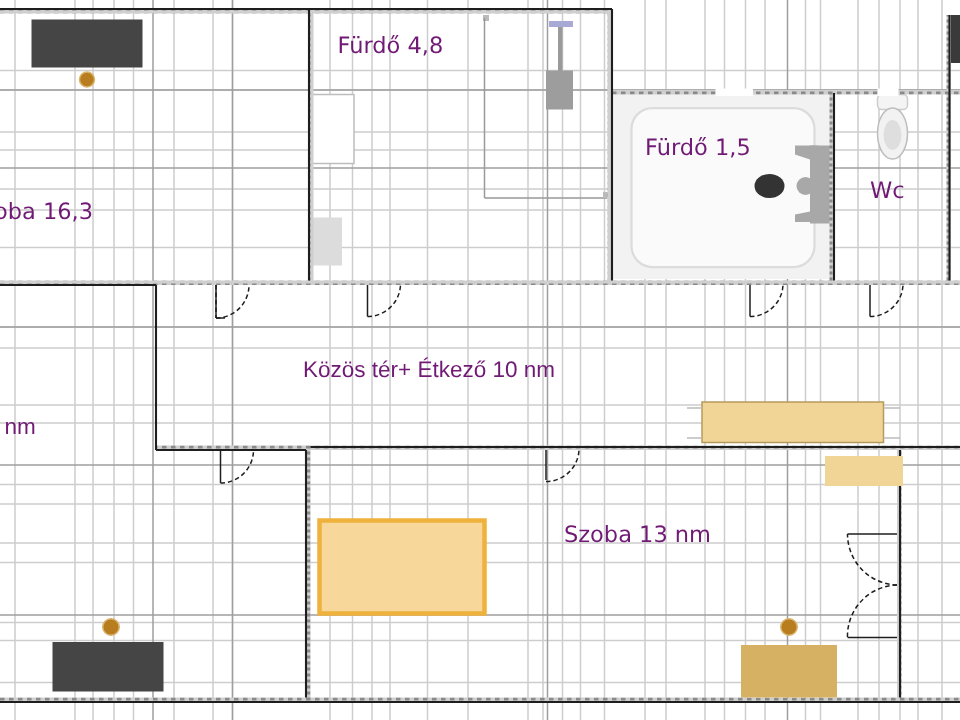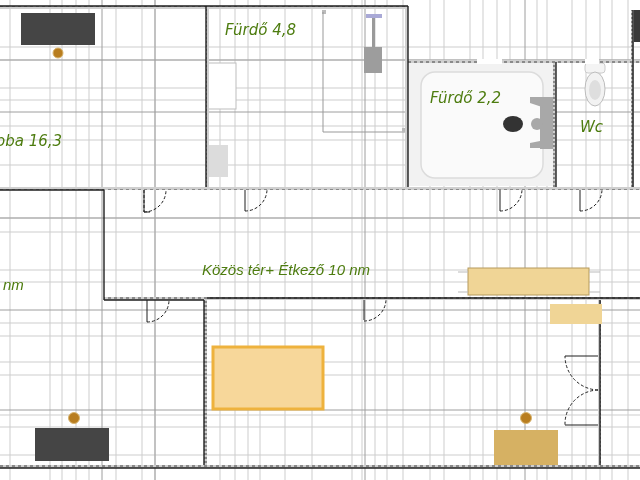--- a/index.html
+++ b/index.html
@@ -1,18 +1,18 @@
 <!DOCTYPE html>
 <html><head>
 <meta charset="utf-8">
 <style>
   html, body { margin:0; padding:0; }
   body { width:640px; height:480px; overflow:hidden; background:#ffffff; position:relative; font-family:"DejaVu Sans","Liberation Sans",sans-serif; }
   #plan { position:absolute; left:0; top:0; width:640px; height:480px; }
-  .label { position:absolute; color:#4d7c0f; white-space:nowrap; font-size:15px; line-height:18px;font-style:italic; }
+  .label { position:absolute; color:#701a75; white-space:nowrap; font-size:15px; line-height:18px; }
   .label.sans2 { font-family:"Liberation Sans",sans-serif; font-size:15px; }
 </style>
 </head>
 <body>
 
 <div id="plan">
   <svg width="640" height="480" viewBox="0 0 640 480" xmlns="http://www.w3.org/2000/svg">
     <defs>
       <pattern id="wallpat" width="6" height="4" patternUnits="userSpaceOnUse">
         <rect width="6" height="4" fill="#cfcfcf"></rect>
@@ -217,17 +217,18 @@
     </g>
 
     <g>
       <rect x="634" y="10" width="6" height="32" fill="#3a3a3a"></rect>
     </g>
   </svg>
 
   
   <div class="label" style="left:-4px;top:132px;">oba 16,3</div>
   <div class="label" style="left:225px;top:21px;">Fürdő 4,8</div>
-  <div class="label" style="left:430px;top:89px;">Fürdő 2,2</div>
+  <div class="label" style="left:430px;top:89px;">Fürdő 1,5</div>
   <div class="label" style="left:580px;top:118px;">Wc</div>
-  <div class="label sans2" style="left:202px;top:238px;margin-top:23px;">Közös tér+ Étkező 10 nm</div>
+  <div class="label sans2" style="left:202px;top:238px;">Közös tér+ Étkező 10 nm</div>
   <div class="label sans2" style="left:3px;top:276px;">nm</div>
+  <div class="label" style="left:376px;top:347px;">Szoba 13 nm</div>
 </div>
 
 </body></html>

